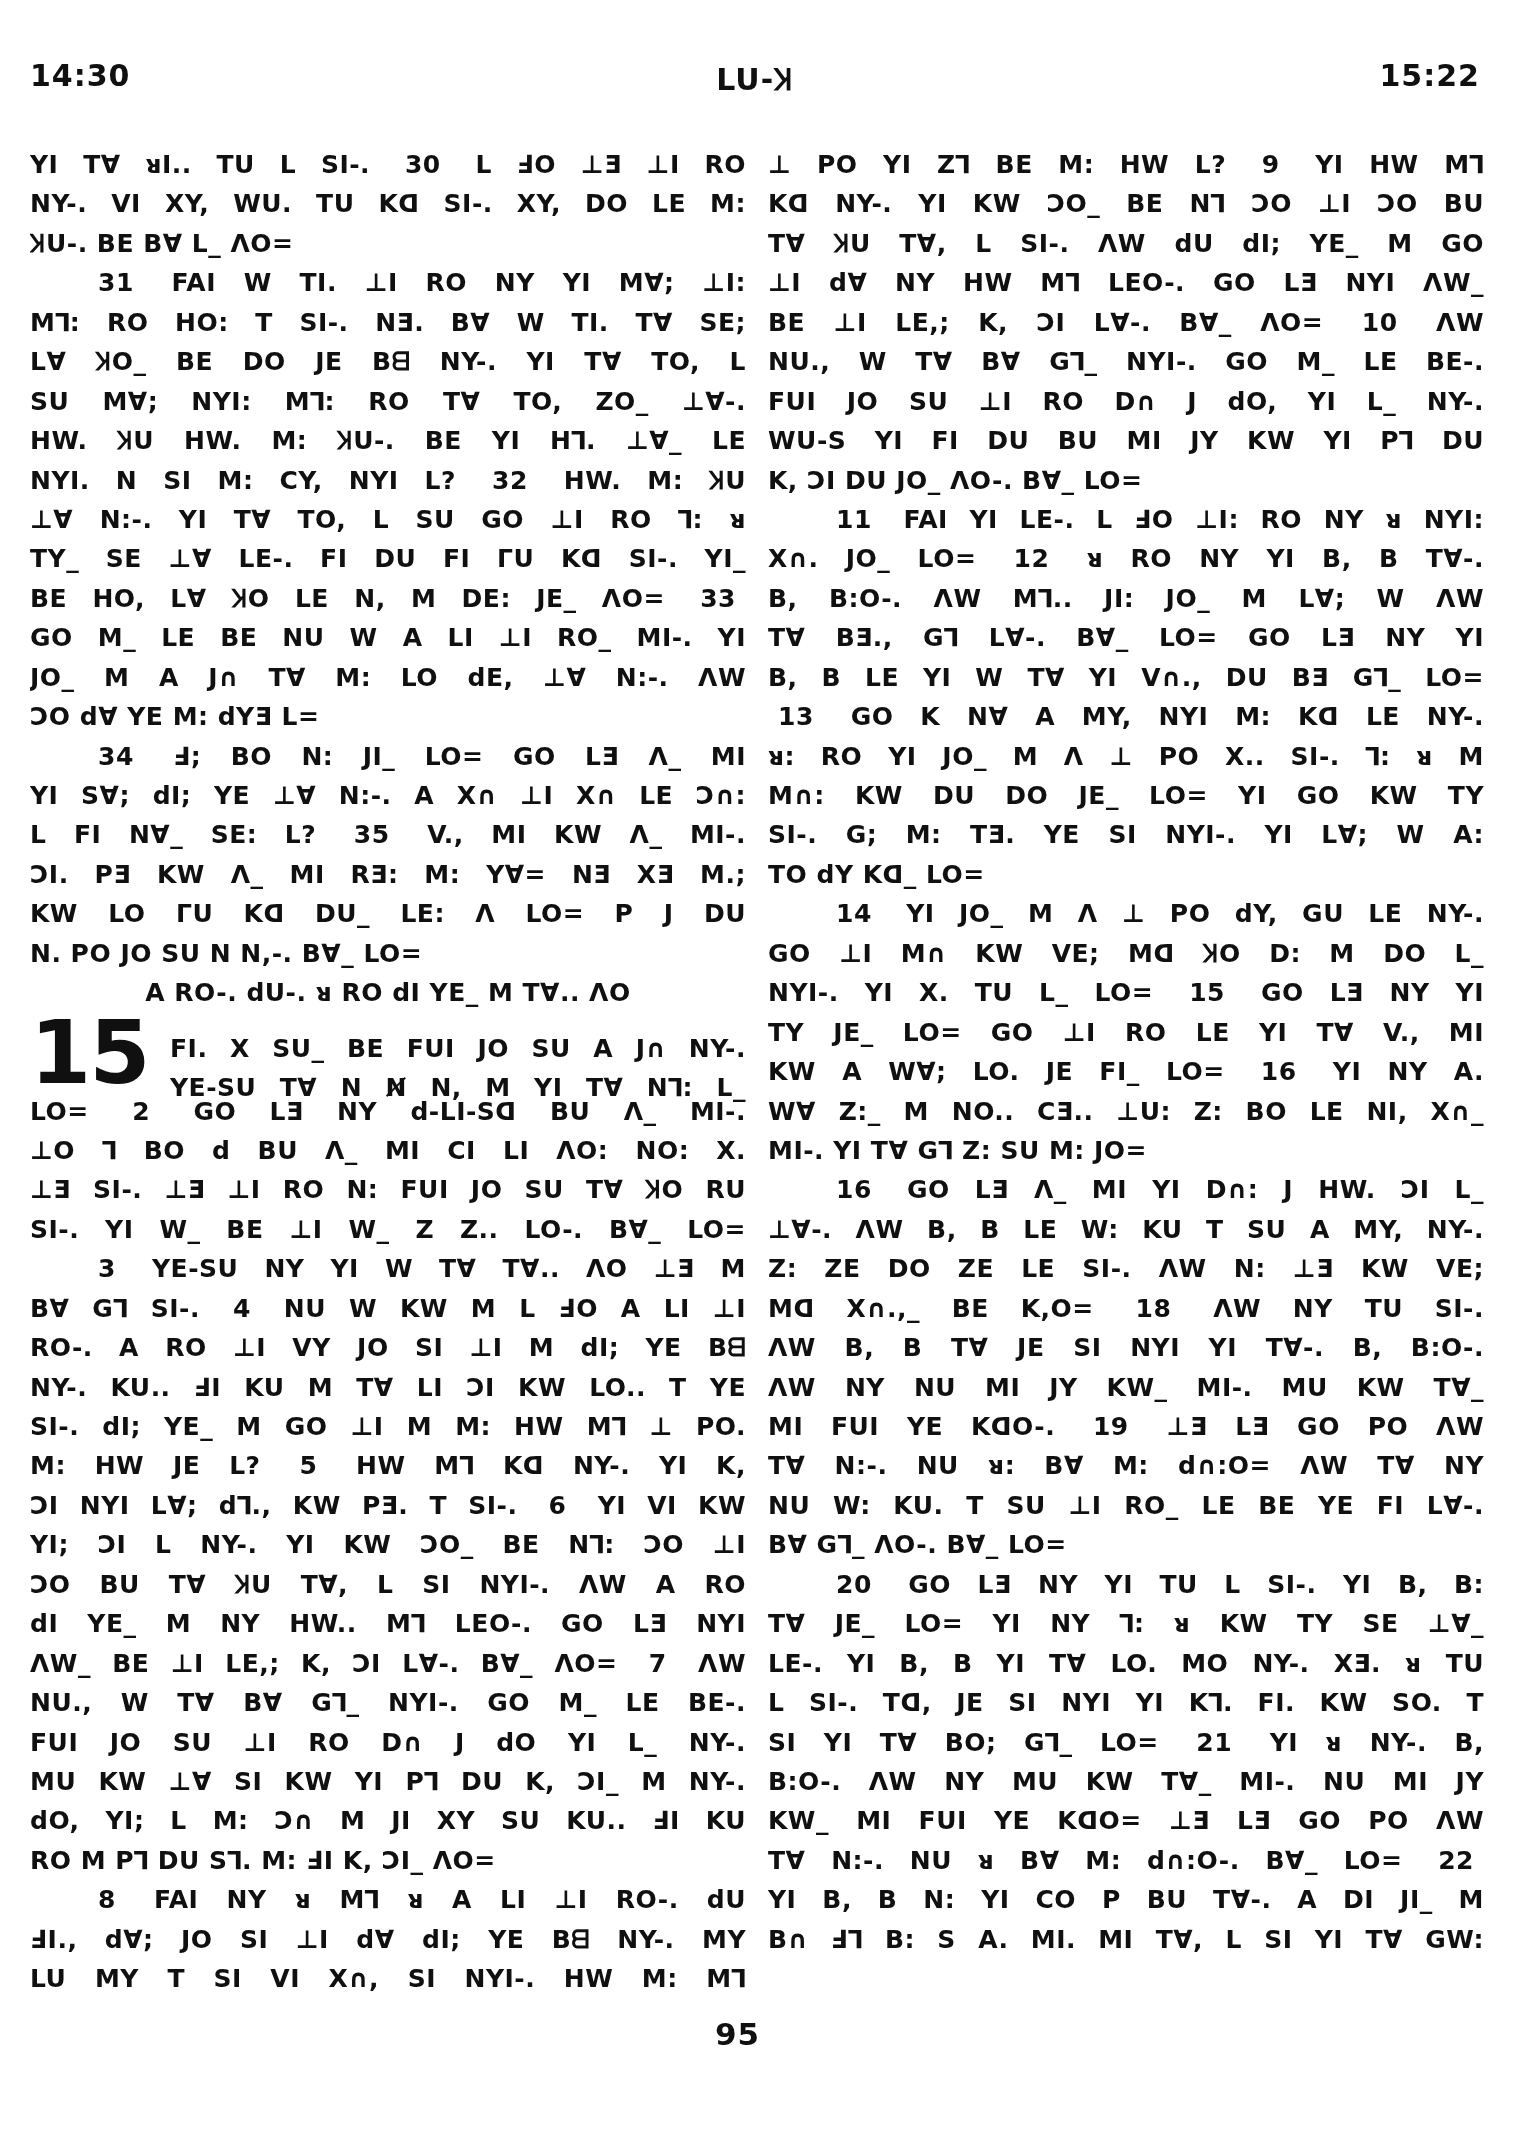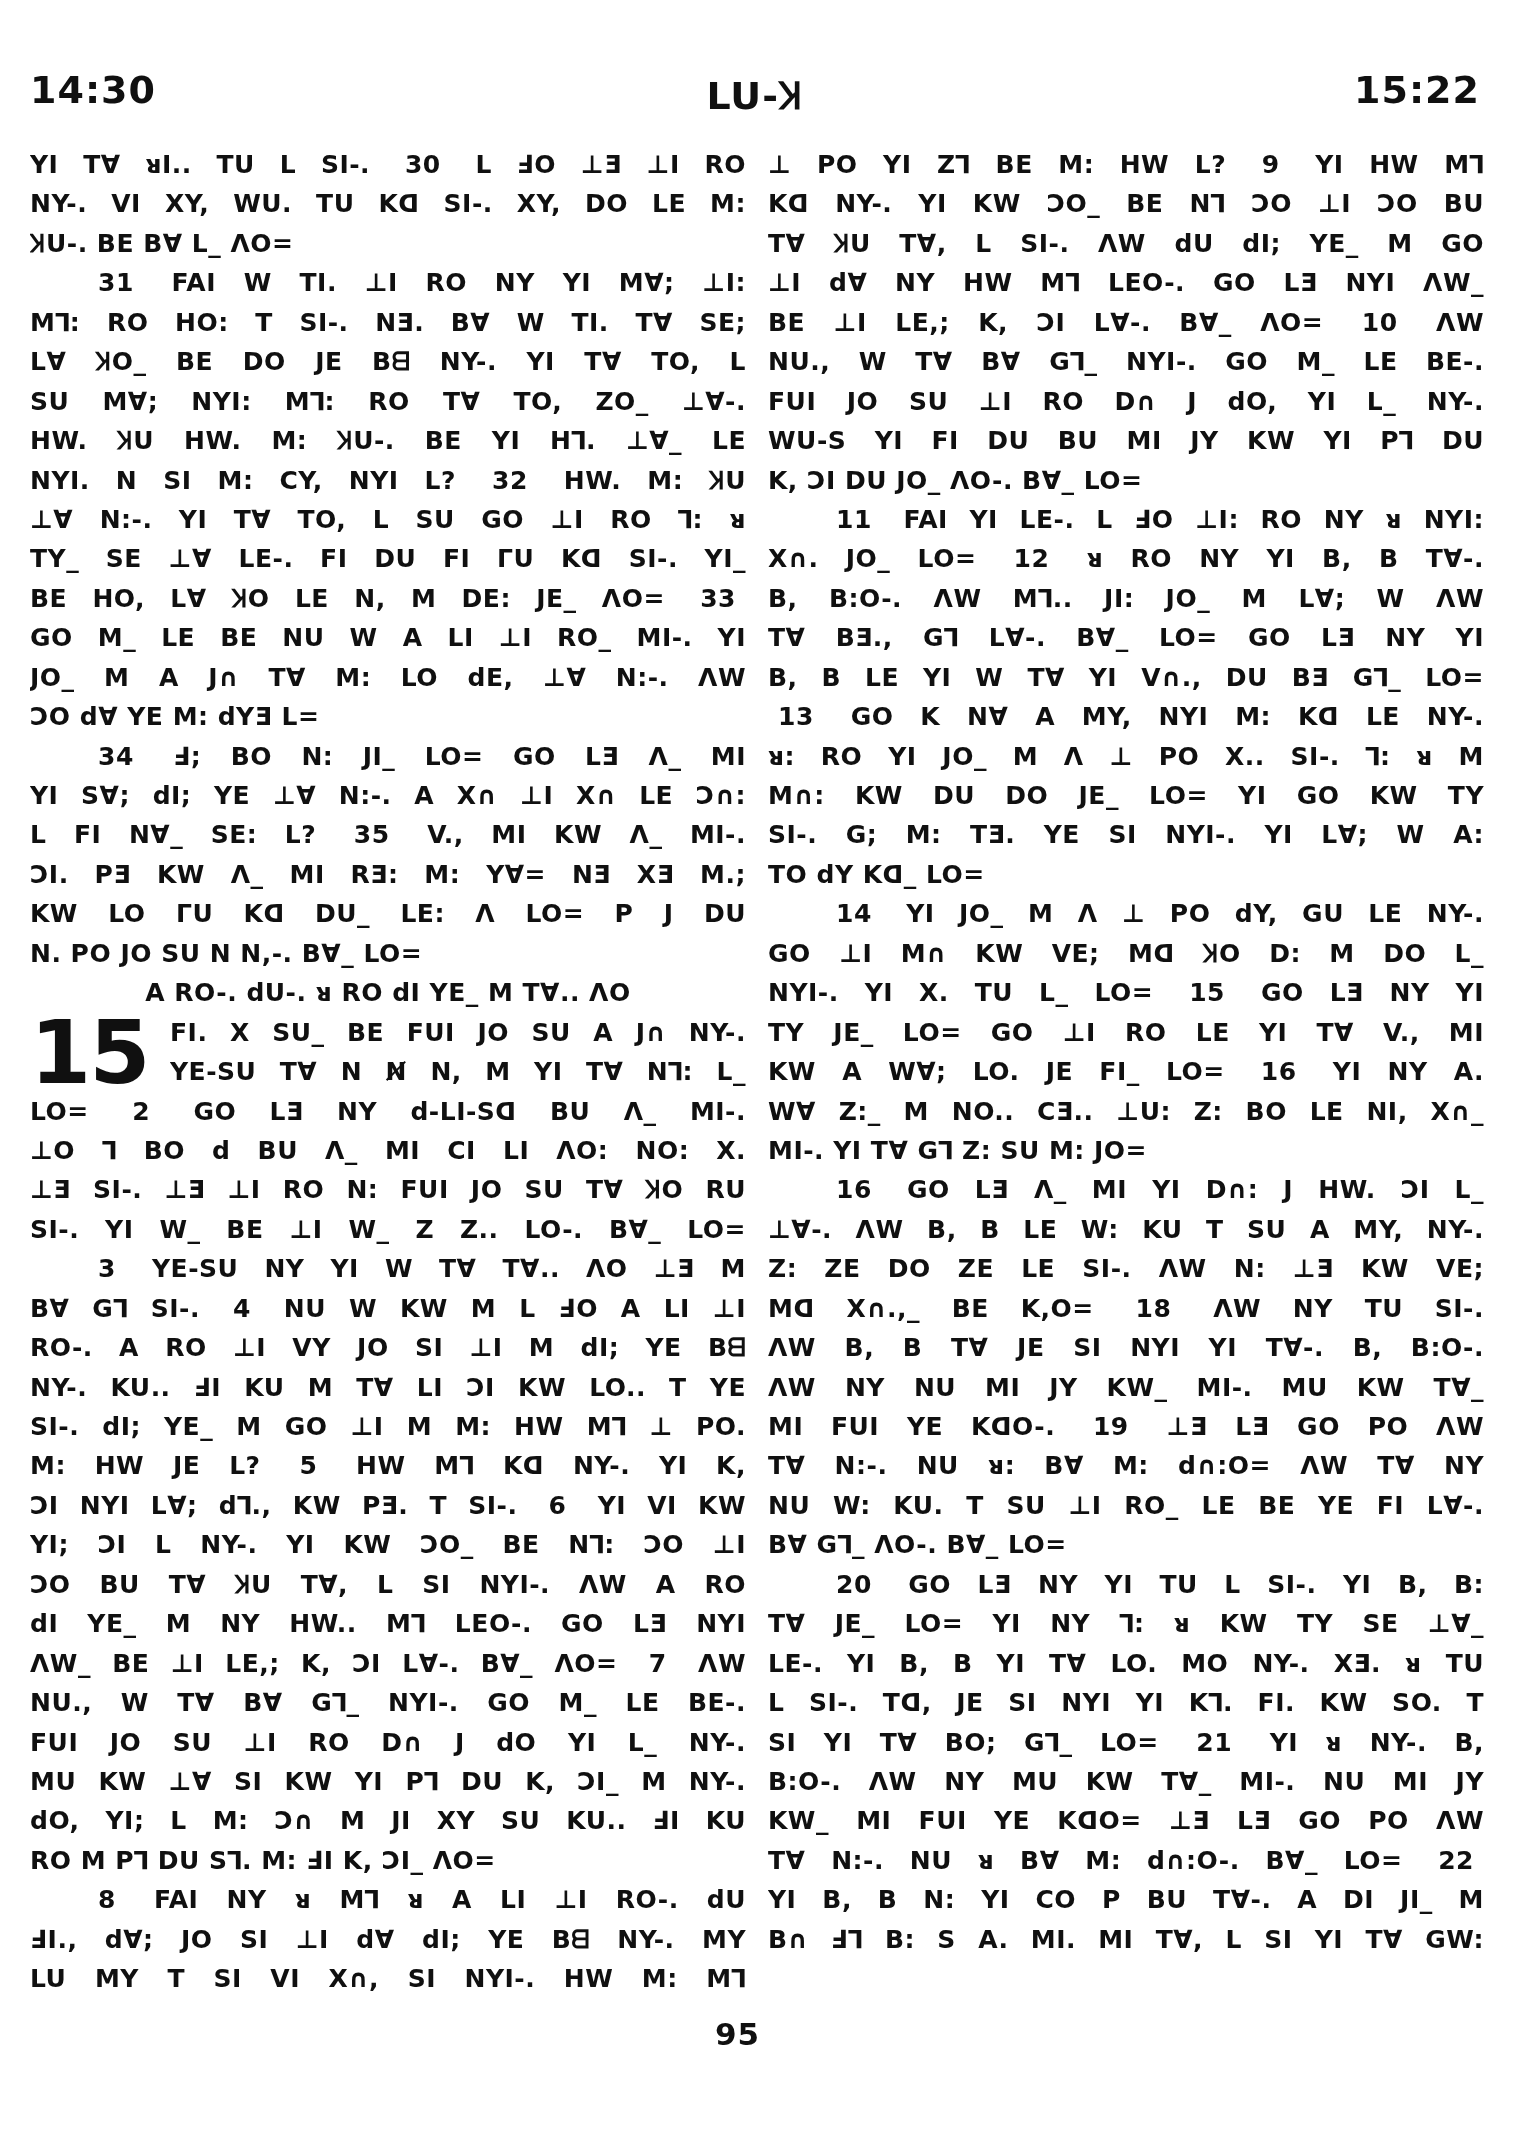--- a/index.html
+++ b/index.html
@@ -6,22 +6,22 @@
   .page{
     position:relative;
     width:1513px;height:2129px;
     background:#ffffff;
     color:#101010;
     font-family:"DejaVu Sans","Liberation Sans",sans-serif;
     font-weight:700;
     overflow:hidden;
   }
   .header{
-    position:absolute;top:68px;left:30px;right:33px;height:40px;
-    font-size:38px;letter-spacing:1px;
+    position:absolute;top:58px;left:30px;right:33px;height:40px;
+    font-size:30px;letter-spacing:1px;
   }
   .hdr-left{position:absolute;left:0;top:0;}
   .hdr-center{position:absolute;left:0;right:0;top:0;text-align:center;}
   .hdr-right{position:absolute;right:0;top:0;margin-left:16px;}
   .col{
     position:absolute;top:145px;width:716px;
     font-size:25px;letter-spacing:0.5px;
   }
   .col-left{left:30px;}
   .col-right{left:768px;}
@@ -33,21 +33,21 @@
   .line.end{text-align:center;text-align-last:left;}
   .line.center{text-align:center;text-align-last:center;}
   .line.indent{padding-left:58px;}
   .vnum{font-weight:900;margin:16px 10px;}
   .dcrow{display:flex;height:78.9px;}
   .dc{
     width:140px;flex:0 0 140px;
     font-size:88px;line-height:80px;letter-spacing:-2px;
     font-weight:900;
   }
-  .dclines{flex:1 1 auto;min-width:0;}
+  .dclines{flex:1 1 auto;min-width:0;margin-top:16px;}
   .footer{
     position:absolute;top:2016px;left:-38px;right:0;
     text-align:center;font-size:31px;letter-spacing:1px;
   }
 </style>
 </head>
 <body>
 
 <div class="page">
 

